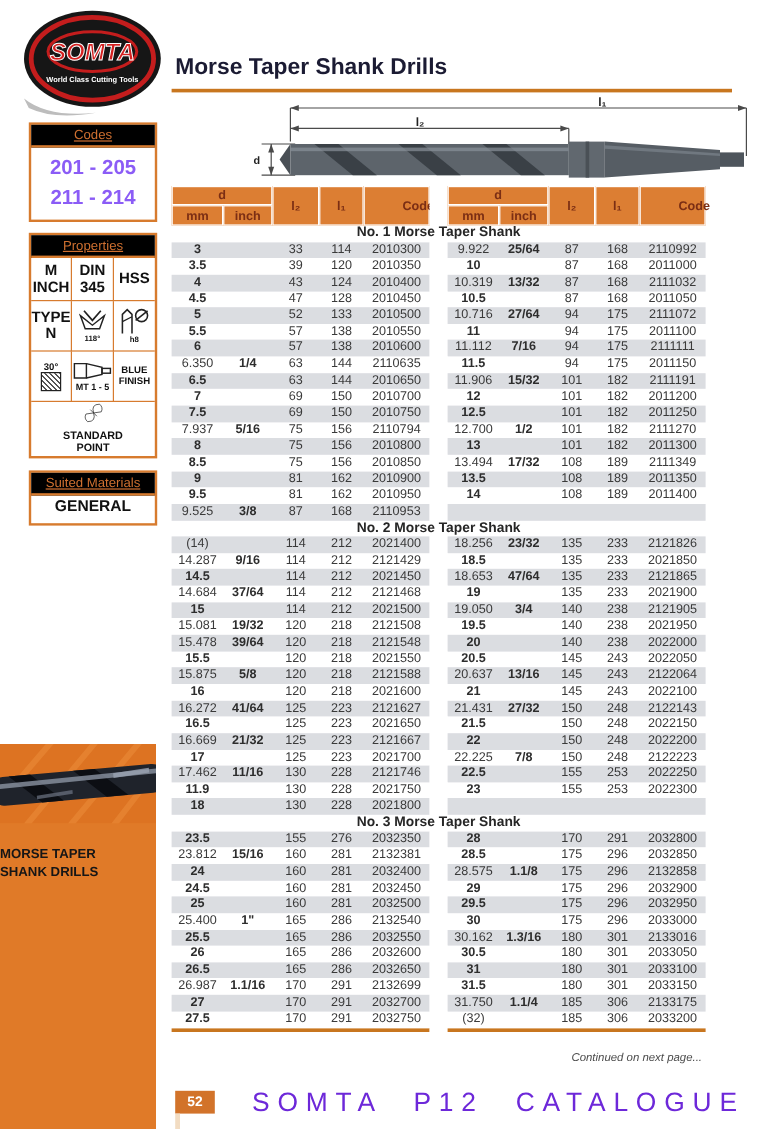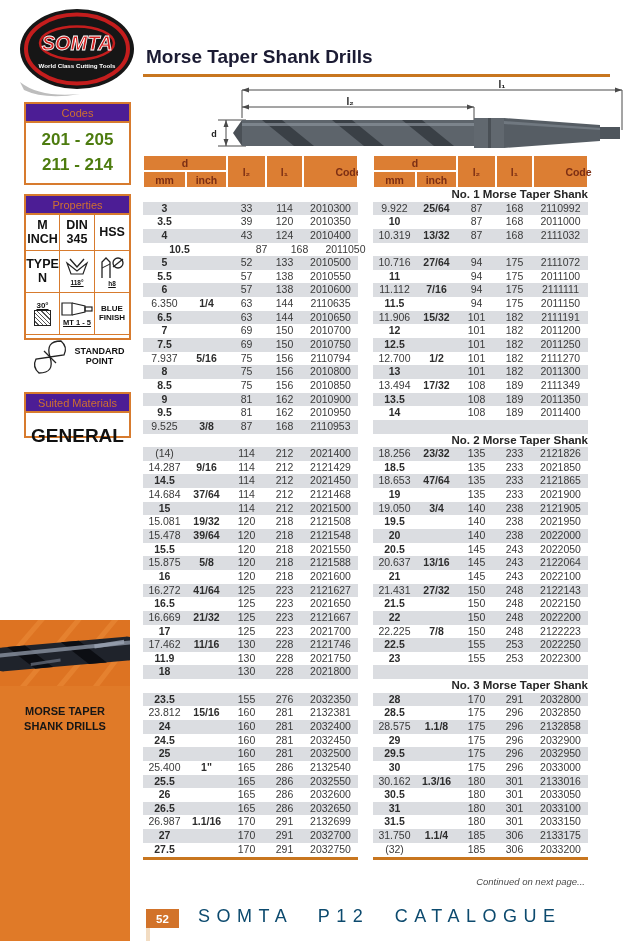--- a/index.html
+++ b/index.html
@@ -9,70 +9,70 @@
   
   .logo{position:absolute;left:10px;top:4px;width:132px;height:96px;}
   .page-title{position:absolute;left:146px;top:46px;font-size:19px;font-weight:bold;color:#1b1b33;}
   .title-rule{position:absolute;left:143px;top:74px;width:467px;height:3px;background:#c8761f;}
 
   
   .diagram{position:absolute;left:202px;top:80px;width:432px;height:76px;}
 
   
   .sbox{position:absolute;left:24px;width:107px;border:2px solid #d77b2e;background:#fff;box-sizing:border-box;}
-  .sbox-head{background:#4c1d95;color:#cf7030;font-size:11px;text-align:center;padding:3px 0 2px;border-bottom:2px solid #d77b2e;}
+  .sbox-head{background:#000000;color:#cf7030;font-size:11px;text-align:center;padding:3px 0 2px;border-bottom:2px solid #d77b2e;text-decoration:underline;}
   .codes-box{top:102px;height:83px;}
-  .codes-body{padding-top:5px;text-align:center;font-size:17px;font-weight:bold;color:#4d7c0f;line-height:1.45;}
-  .props-box{top:194px;height:146px;}
+  .codes-body{padding-top:5px;text-align:center;font-size:17px;font-weight:bold;color:#8b5cf6;line-height:1.45;}
+  .props-box{top:194px;height:188px;}
   .pgrid{display:grid;grid-template-columns:1fr 1fr 1fr;grid-template-rows:36px 42px 42px 44px;}
   .pcell{border-right:1px solid #d77b2e;border-bottom:1px solid #d77b2e;display:flex;flex-direction:column;
          align-items:center;justify-content:center;font-weight:bold;color:#111;text-align:center;}
   .pcell:nth-child(3n){border-right:none;}
-  .pcell.merged{grid-column:1/4;border-right:none;border-bottom:none;flex-direction:row;gap:6px;}
+  .pcell.merged{grid-column:1/4;border-right:none;border-bottom:none;flex-direction:column;gap:6px;}
   .pt12{font-size:12.5px;line-height:1.05;white-space:pre-line;}
   .pt8{font-size:8px;line-height:1.1;white-space:pre-line;}
-  .picap{font-size:6.5px;font-weight:bold;color:#111;text-decoration:underline;}
+  .picap{font-size:6.5px;font-weight:bold;color:#111;}
   .hatch{width:15px;height:14px;border:1px solid #222;
          background:repeating-linear-gradient(45deg,#fff,#fff 2px,#555 2px,#555 3px);}
   .mats-box{top:392px;height:46px;}
-  .mats-body{padding-top:12px;text-align:center;font-size:19px;font-weight:bold;color:#111;}
+  .mats-body{padding-top:1px;text-align:center;font-size:13px;font-weight:bold;color:#111;}
 
   
   .side-panel{position:absolute;left:0;top:620px;width:130px;height:321px;background:#e07a28;}
-  .side-label{margin-top:14px;text-align:center;font-weight:bold;font-size:11px;color:#161616;white-space:pre-line;line-height:1.35;}
+  .side-label{margin-top:14px;font-weight:bold;font-size:11px;color:#161616;white-space:pre-line;line-height:1.35;}
 
   
   .twrap{position:absolute;left:143px;top:155px;width:445px;}
   .thead{display:flex;}
   .tgap{width:15px;background:#fff;}
   .hhead{display:grid;width:215px;grid-template-columns:43px 41px 39px 37px 55px;grid-template-rows:16px 17px;}
   .hc{background:#dc7e33;border:1px solid #fff;box-sizing:border-box;color:#7b2e14;font-weight:bold;
       font-size:10.5px;display:flex;align-items:center;justify-content:center;}
   .hc.hd{grid-column:1/3;grid-row:1;}
   .hc.hmm{grid-column:1;grid-row:2;text-align:right;}
   .hc.hinch{grid-column:2;grid-row:2;}
   .hc.hl2{grid-column:3;grid-row:1/3;}
   .hc.hl1{grid-column:4;grid-row:1/3;}
   .hc.hcode{grid-column:5;grid-row:1/3;padding-left:36px;}
-  .section-row{height:13.65px;line-height:13.65px;text-align:right;font-weight:bold;font-size:11.5px;color:#262626;}
+  .section-row{height:13.65px;line-height:13.65px;text-align:center;font-weight:bold;font-size:11.5px;color:#262626;}
   .trow{display:flex;height:13.65px;}
   .hrow{display:flex;width:215px;}
   .hrow.shaded{background:#dbdde1;}
   .tcell{text-align:center;font-size:10.5px;line-height:13.65px;color:#3a3a3a;overflow:hidden;}
   .c0{width:43px}.c1{width:41px}.c2{width:39px}.c3{width:37px}.c4{width:55px}
   .bcell{font-weight:bold;color:#2d2d2d;}
   .rules{display:flex;margin-top:1px;}
   .rule{width:215px;height:3px;background:#c8761f;}
 
   
   .continued{position:absolute;left:380px;top:865px;width:205px;text-align:right;font-style:italic;font-size:9.5px;color:#4c4c4c;margin-top:11px;}
   .page-num{position:absolute;left:146px;top:909px;width:33px;height:19px;background:#d2732a;color:#fff;
             font-weight:bold;font-size:11.5px;display:flex;align-items:center;justify-content:center;}
   .page-strip{position:absolute;left:146px;top:928px;width:4px;height:13px;background:#f2dcc2;}
-  .catalogue{position:absolute;left:198px;top:906px;font-size:18px;color:#0c4a6e;letter-spacing:6.5px;word-spacing:14px;white-space:nowrap;}
+  .catalogue{position:absolute;left:210px;top:906px;font-size:22px;color:#6d28d9;letter-spacing:6.5px;word-spacing:14px;white-space:nowrap;}
 </style>
 </head>
 <body>
 
 <div class="page">
 
   <svg class="logo" viewBox="0 0 132 96">
     <path d="M10,78 Q30,94 70,90 Q35,96 14,86 Z" fill="#bdbdbd"></path>
     <ellipse cx="67" cy="45" rx="57" ry="40" fill="#161616"></ellipse>
     <ellipse cx="67" cy="45" rx="51" ry="34.5" fill="none" stroke="#c41d1d" stroke-width="4"></ellipse>
@@ -278,20 +278,27 @@
           <div class="tgap"></div>
           <div class="hrow shaded">
             <div class="tcell c0">10.319</div>
             <div class="tcell c1 bcell">13/32</div>
             <div class="tcell c2">87</div>
             <div class="tcell c3">168</div>
             <div class="tcell c4">2111032</div>
           </div>
         </div>
         <div class="trow">
+          <div class="hrow">
+            <div class="tcell c0 bcell">4.5</div>
+            <div class="tcell c1"></div>
+            <div class="tcell c2">47</div>
+            <div class="tcell c3">128</div>
+            <div class="tcell c4">2010450</div>
+          </div>
           <div class="tgap"></div>
           <div class="hrow">
             <div class="tcell c0 bcell">10.5</div>
             <div class="tcell c1"></div>
             <div class="tcell c2">87</div>
             <div class="tcell c3">168</div>
             <div class="tcell c4">2011050</div>
           </div>
         </div>
         <div class="trow">

